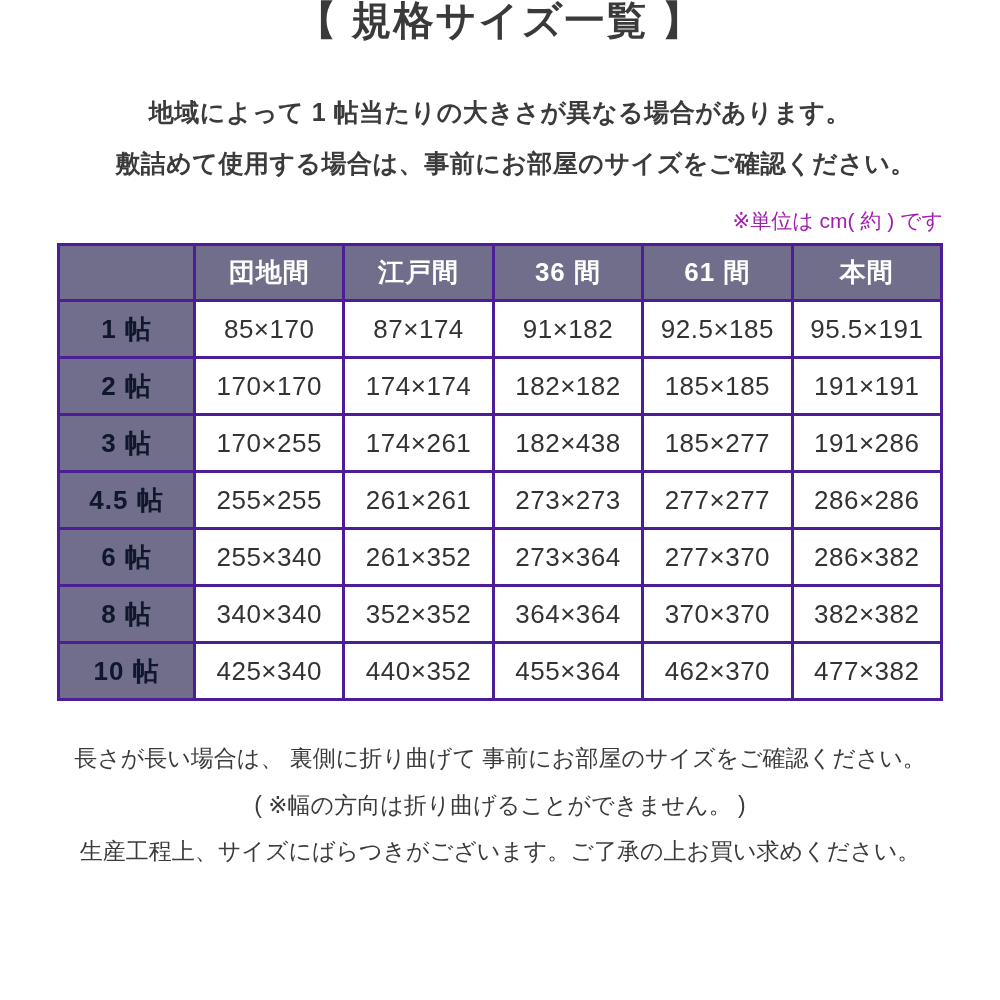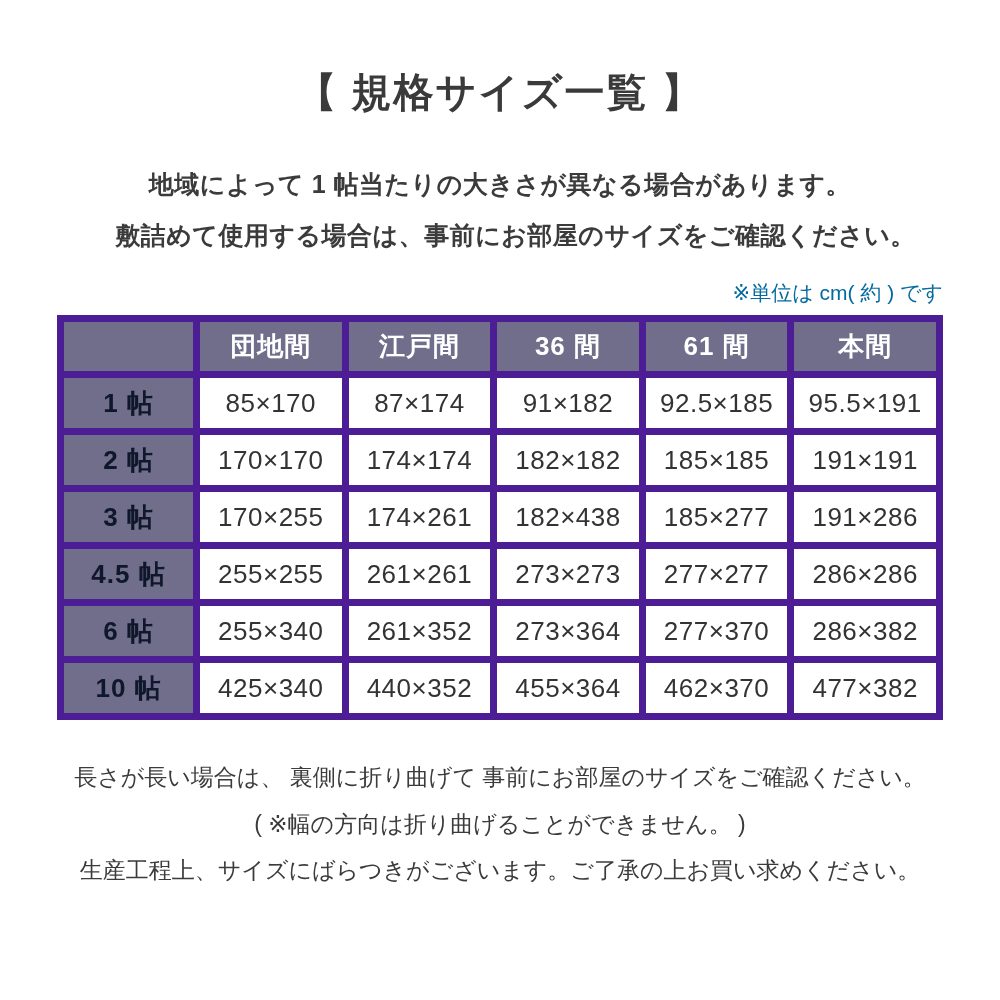--- a/index.html
+++ b/index.html
@@ -11,21 +11,20 @@
   .page {
     position: relative;
     width: 1000px;
     height: 1000px;
     background: #ffffff;
     margin: 0 auto;
     overflow: hidden;
   }
   .title {
     margin: 0;
-    padding-top: 72px;
     text-align: center;
     font-size: 40px;
     line-height: 1;
     font-weight: bold;
     letter-spacing: 2px;
     color: #3a3a3a;
   }
   .subtitle {
     margin: 0;
     text-align: center;
@@ -37,33 +36,33 @@
   }
   .subtitle.first { margin-top: 60px; }
   .subtitle.second { margin-top: 26px; margin-left: 31px; }
   .unit-note {
     width: 886px;
     margin: 34px auto 12px auto;
     text-align: right;
     font-size: 21px;
     line-height: 1;
     font-weight: 500;
-    color: #0369a1;
+    color: #a21caf;
   }
   table.size-table {
     width: 886px;
     margin: 0 auto;
     border-collapse: collapse;
     table-layout: fixed;
     border: 3px solid #2b2a31;
   }
   table.size-table col.label-col { width: 136px; }
   table.size-table th,
   table.size-table td {
-    border: 7px solid #4c1d95;
+    border: 3px solid #4c1d95;
     text-align: center;
     vertical-align: middle;
     padding: 0;
   }
   table.size-table thead th {
     background: #716e8c;
     color: #ffffff;
     font-size: 26px;
     font-weight: bold;
     height: 56px;
@@ -162,20 +161,28 @@
         </tr>
         <tr>
           <th>6 帖</th>
           <td>255×340</td>
           <td>261×352</td>
           <td>273×364</td>
           <td>277×370</td>
           <td>286×382</td>
         </tr>
         <tr>
+          <th>8 帖</th>
+          <td>340×340</td>
+          <td>352×352</td>
+          <td>364×364</td>
+          <td>370×370</td>
+          <td>382×382</td>
+        </tr>
+        <tr>
           <th>10 帖</th>
           <td>425×340</td>
           <td>440×352</td>
           <td>455×364</td>
           <td>462×370</td>
           <td>477×382</td>
         </tr>
       </tbody>
   </table>
 

